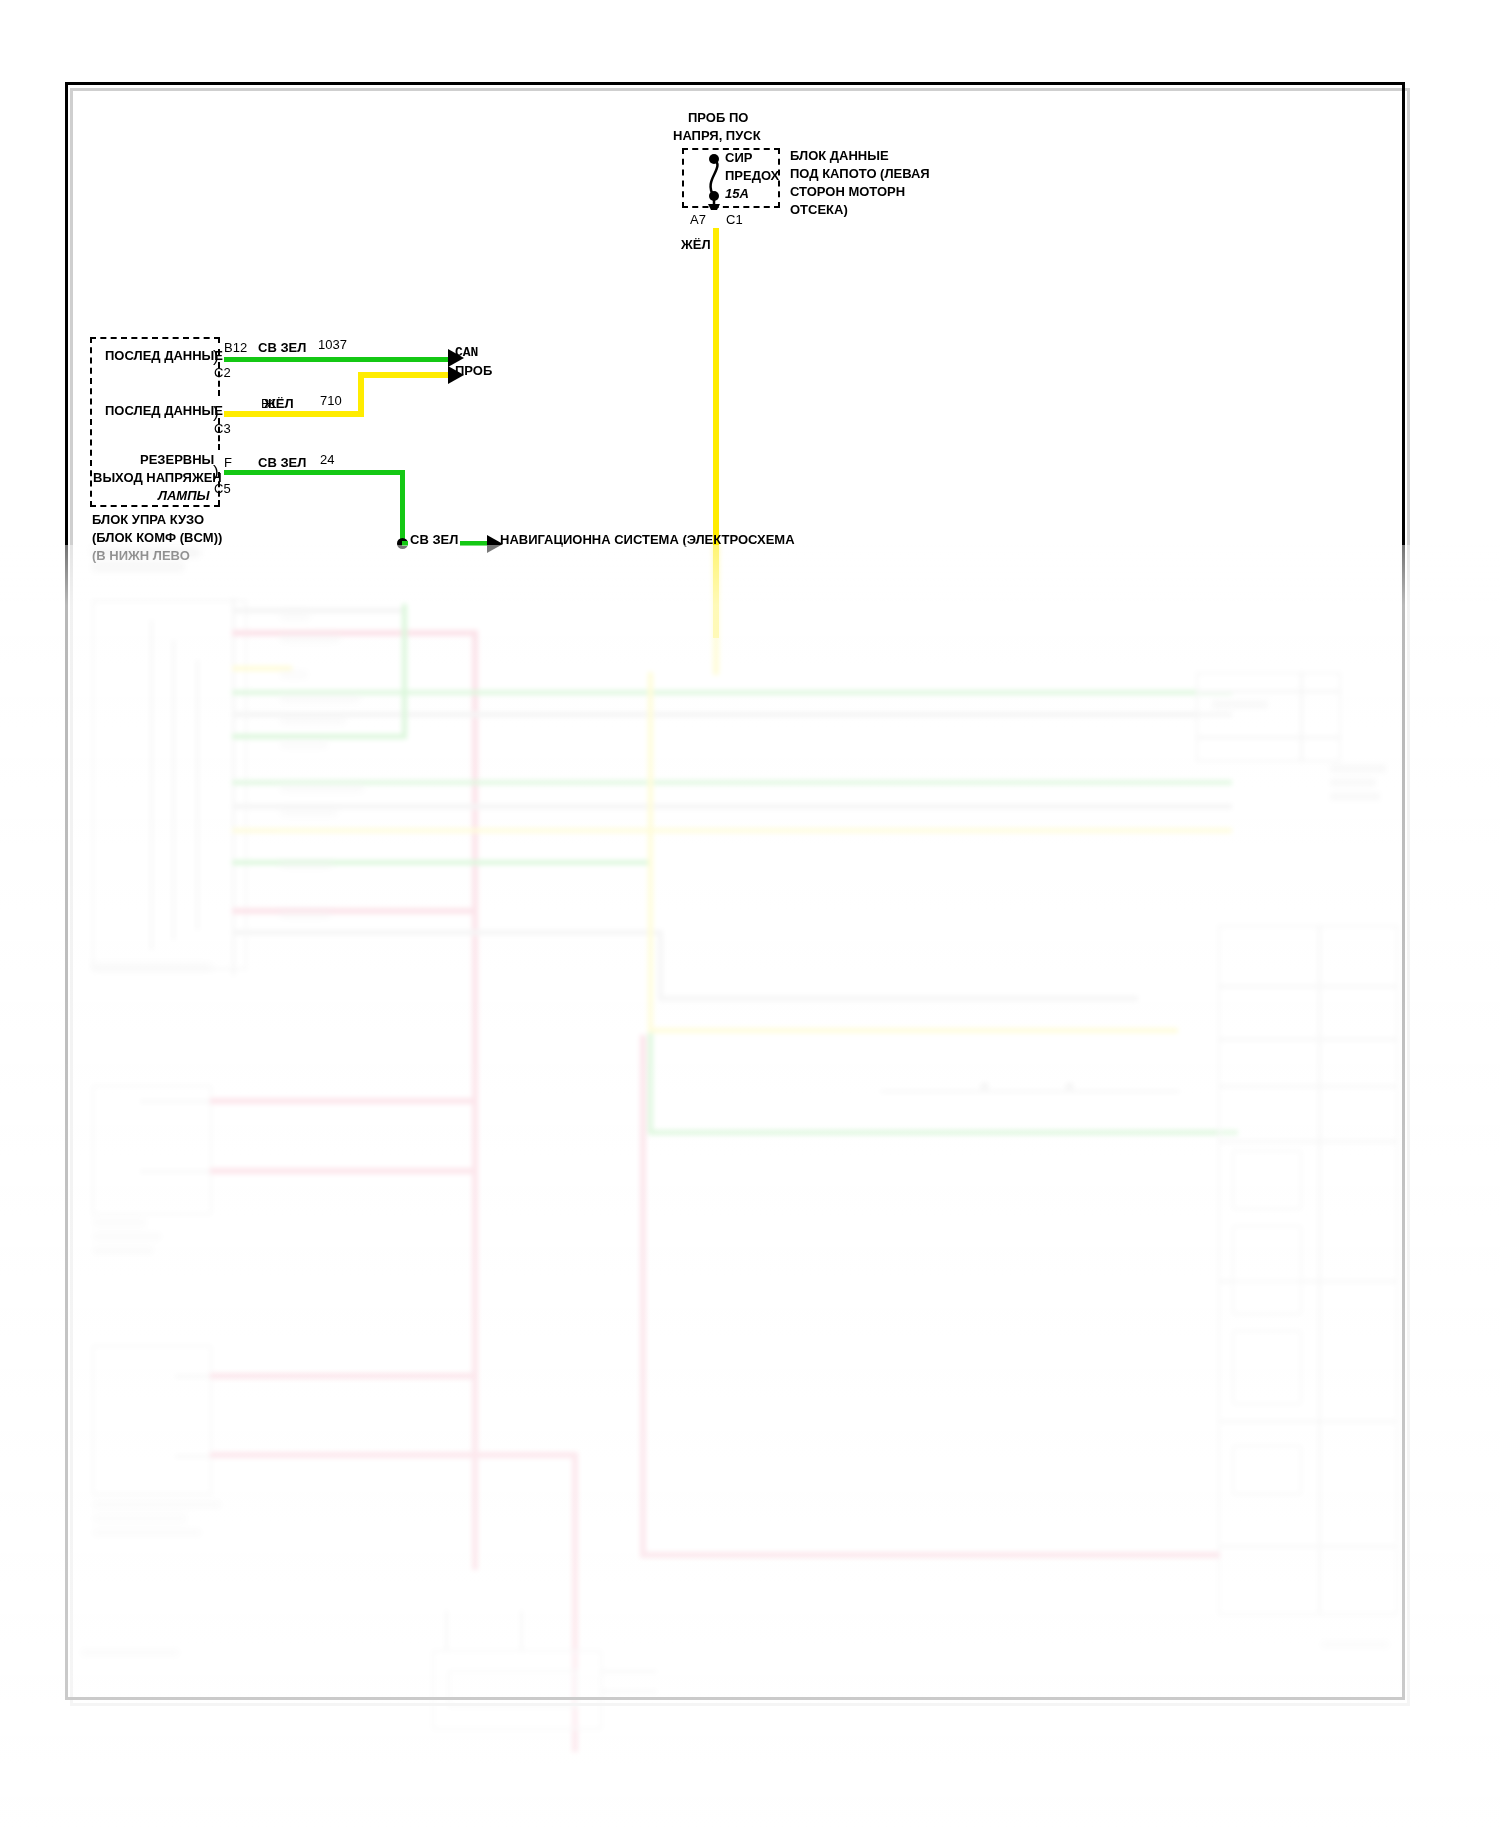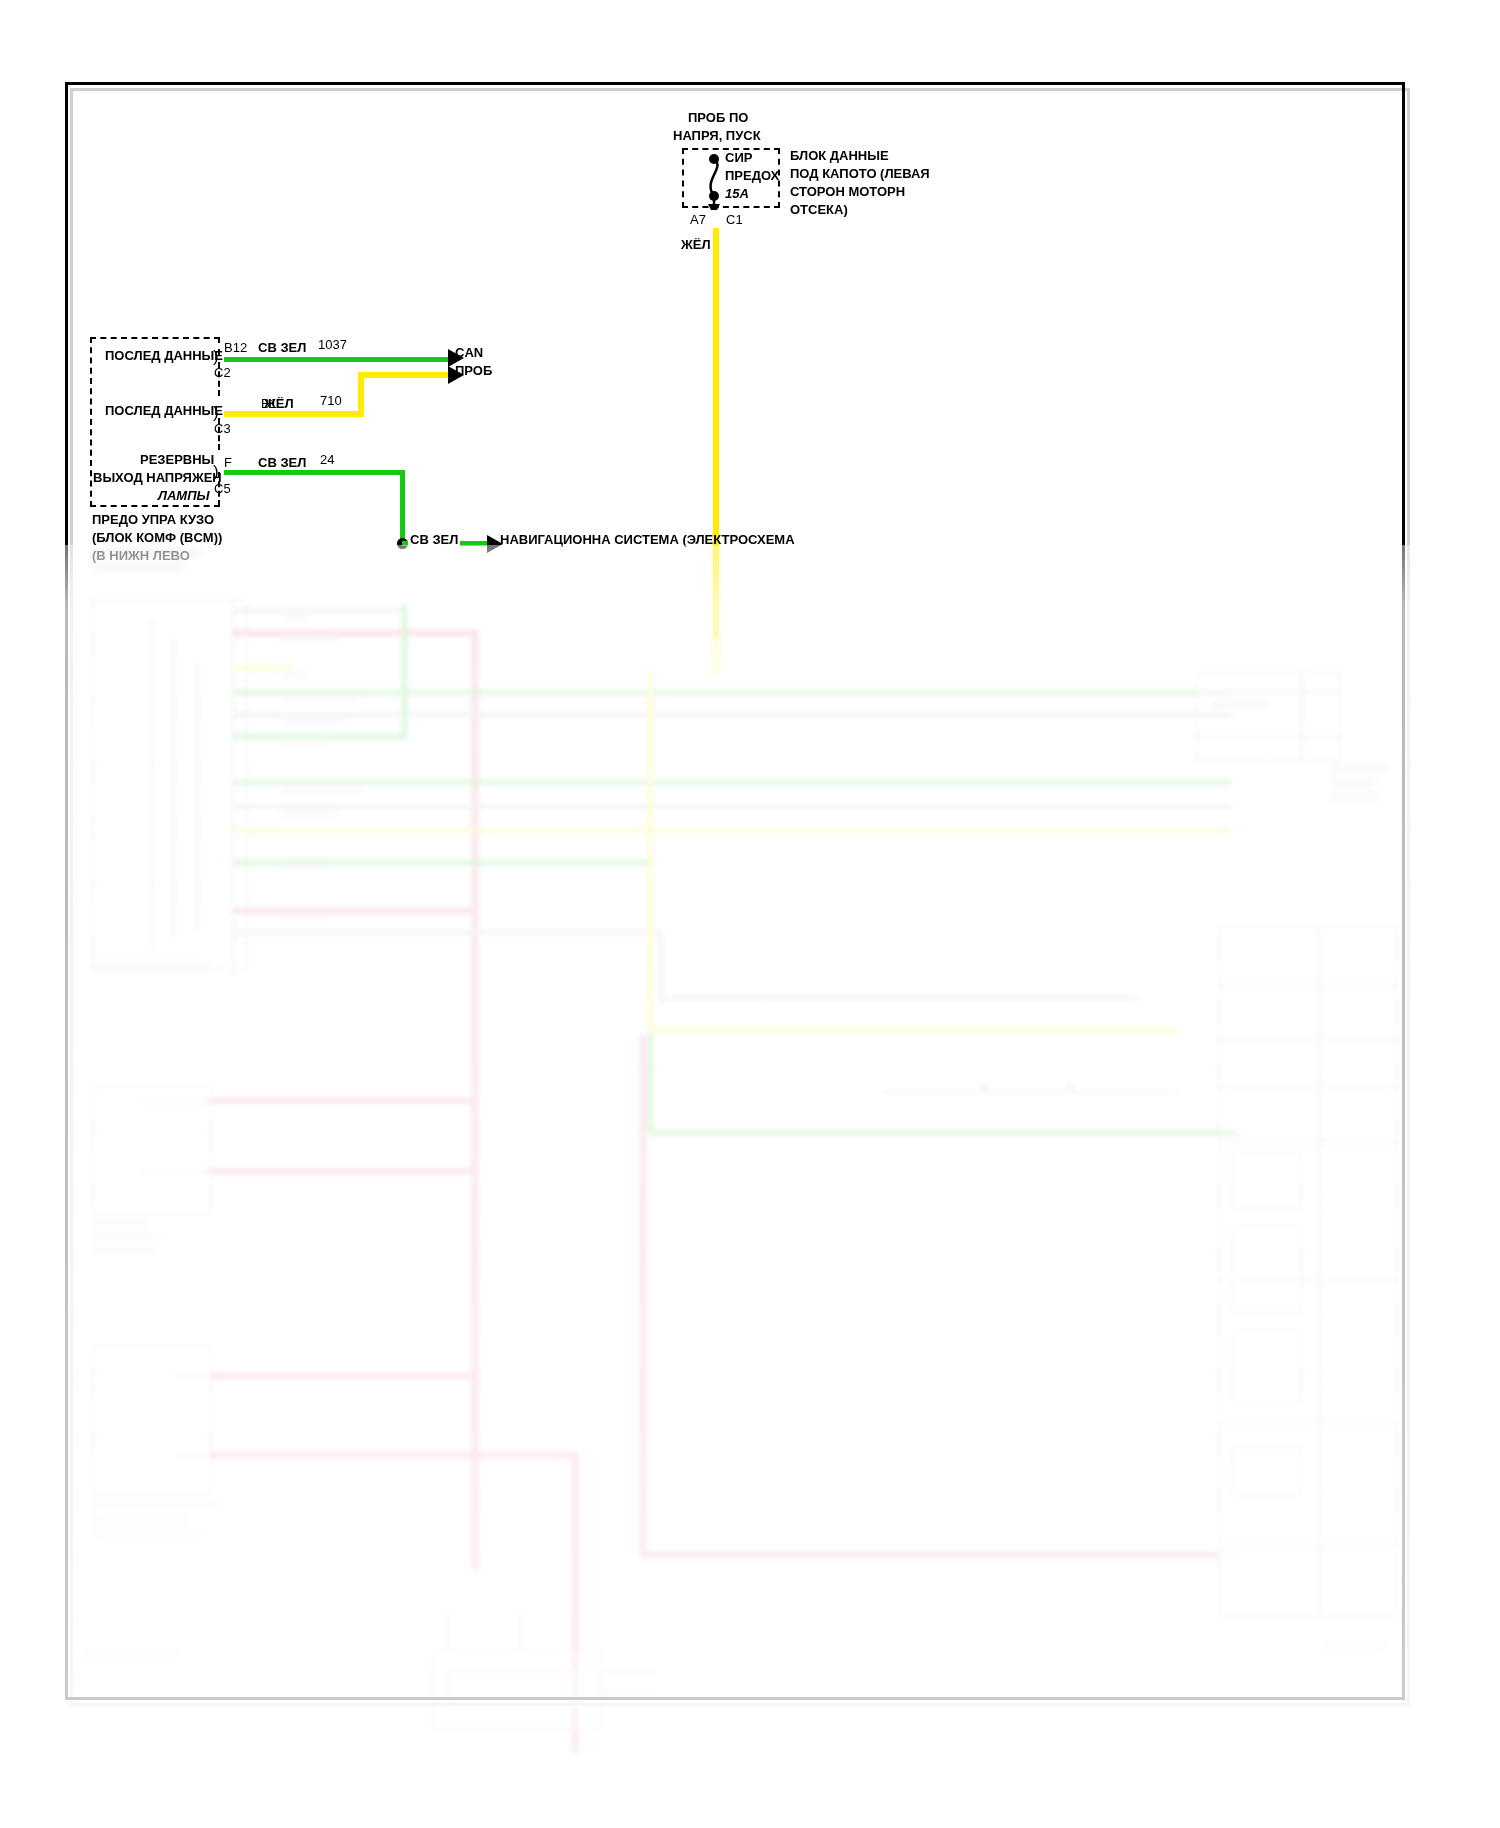--- a/index.html
+++ b/index.html
@@ -232,35 +232,35 @@
   <div class="pin" style="left:213px;top:408px;">)</div>
   <div class="txt" style="left:224px;top:396px;margin-left:37px;">B1</div>
   <div class="txt" style="left:214px;top:421px;">C3</div>
   <div class="txt b" style="left:264px;top:396px;">ЖЁЛ</div>
   <div class="txt" style="left:320px;top:393px;">710</div>
   <div class="wire w-h yel" style="left:224px;top:411px;width:140px;height:6px;"></div>
   <div class="wire w-v yel" style="left:358px;top:372px;height:45px;width:6px;"></div>
   <div class="wire w-h yel" style="left:358px;top:372px;width:90px;height:6px;"></div>
   <div class="arrow" style="left:448px;top:366px;"></div>
 
-  <div class="txt b" style="left:455px;top:345px;">CAN</div>
+  <div class="txt b" style="left:455px;top:345px;font-family:Liberation Mono, monospace;">CAN</div>
   <div class="txt b" style="left:455px;top:363px;">ПРОБ</div>
 
   <div class="txt b" style="left:140px;top:452px;">РЕЗЕРВНЫ</div>
   <div class="txt b" style="left:93px;top:470px;">ВЫХОД НАПРЯЖЕН</div>
   <div class="txt b" style="left:158px;top:488px;font-style:italic;">ЛАМПЫ</div>
   <div class="pin" style="left:213px;top:467px;">)</div>
   <div class="txt" style="left:224px;top:455px;">F</div>
   <div class="txt" style="left:214px;top:481px;">C5</div>
   <div class="txt b" style="left:258px;top:455px;">СВ ЗЕЛ</div>
   <div class="txt" style="left:320px;top:452px;">24</div>
   <div class="wire w-h grn" style="left:224px;top:470px;width:181px;height:5px;"></div>
   <div class="wire w-v grn" style="left:400px;top:470px;height:75px;width:5px;"></div>
 
-  <div class="txt b" style="left:92px;top:512px;">ПРЕДО УПРА КУЗО</div>
+  <div class="txt b" style="left:92px;top:512px;">БЛОК УПРА КУЗО</div>
   <div class="txt b" style="left:92px;top:530px;">(БЛОК КОМФ (BCM))</div>
   <div class="txt b" style="left:92px;top:548px;opacity:.85;">(В НИЖН ЛЕВО</div>
 
   <div class="dot" style="left:397px;top:538px;"></div>
   <div class="wire w-h grn" style="left:402px;top:541px;width:85px;height:5px;z-index:20;"></div>
   <div class="arrow" style="left:487px;top:535px;z-index:20;"></div>
   <div class="txt b" style="left:408px;top:532px;z-index:21;background:#fff;padding:0 2px;">СВ ЗЕЛ</div>
   <div class="txt b" style="left:500px;top:532px;z-index:21;">НАВИГАЦИОННА СИСТЕМА (ЭЛЕКТРОСХЕМА</div>
 
 </div>

